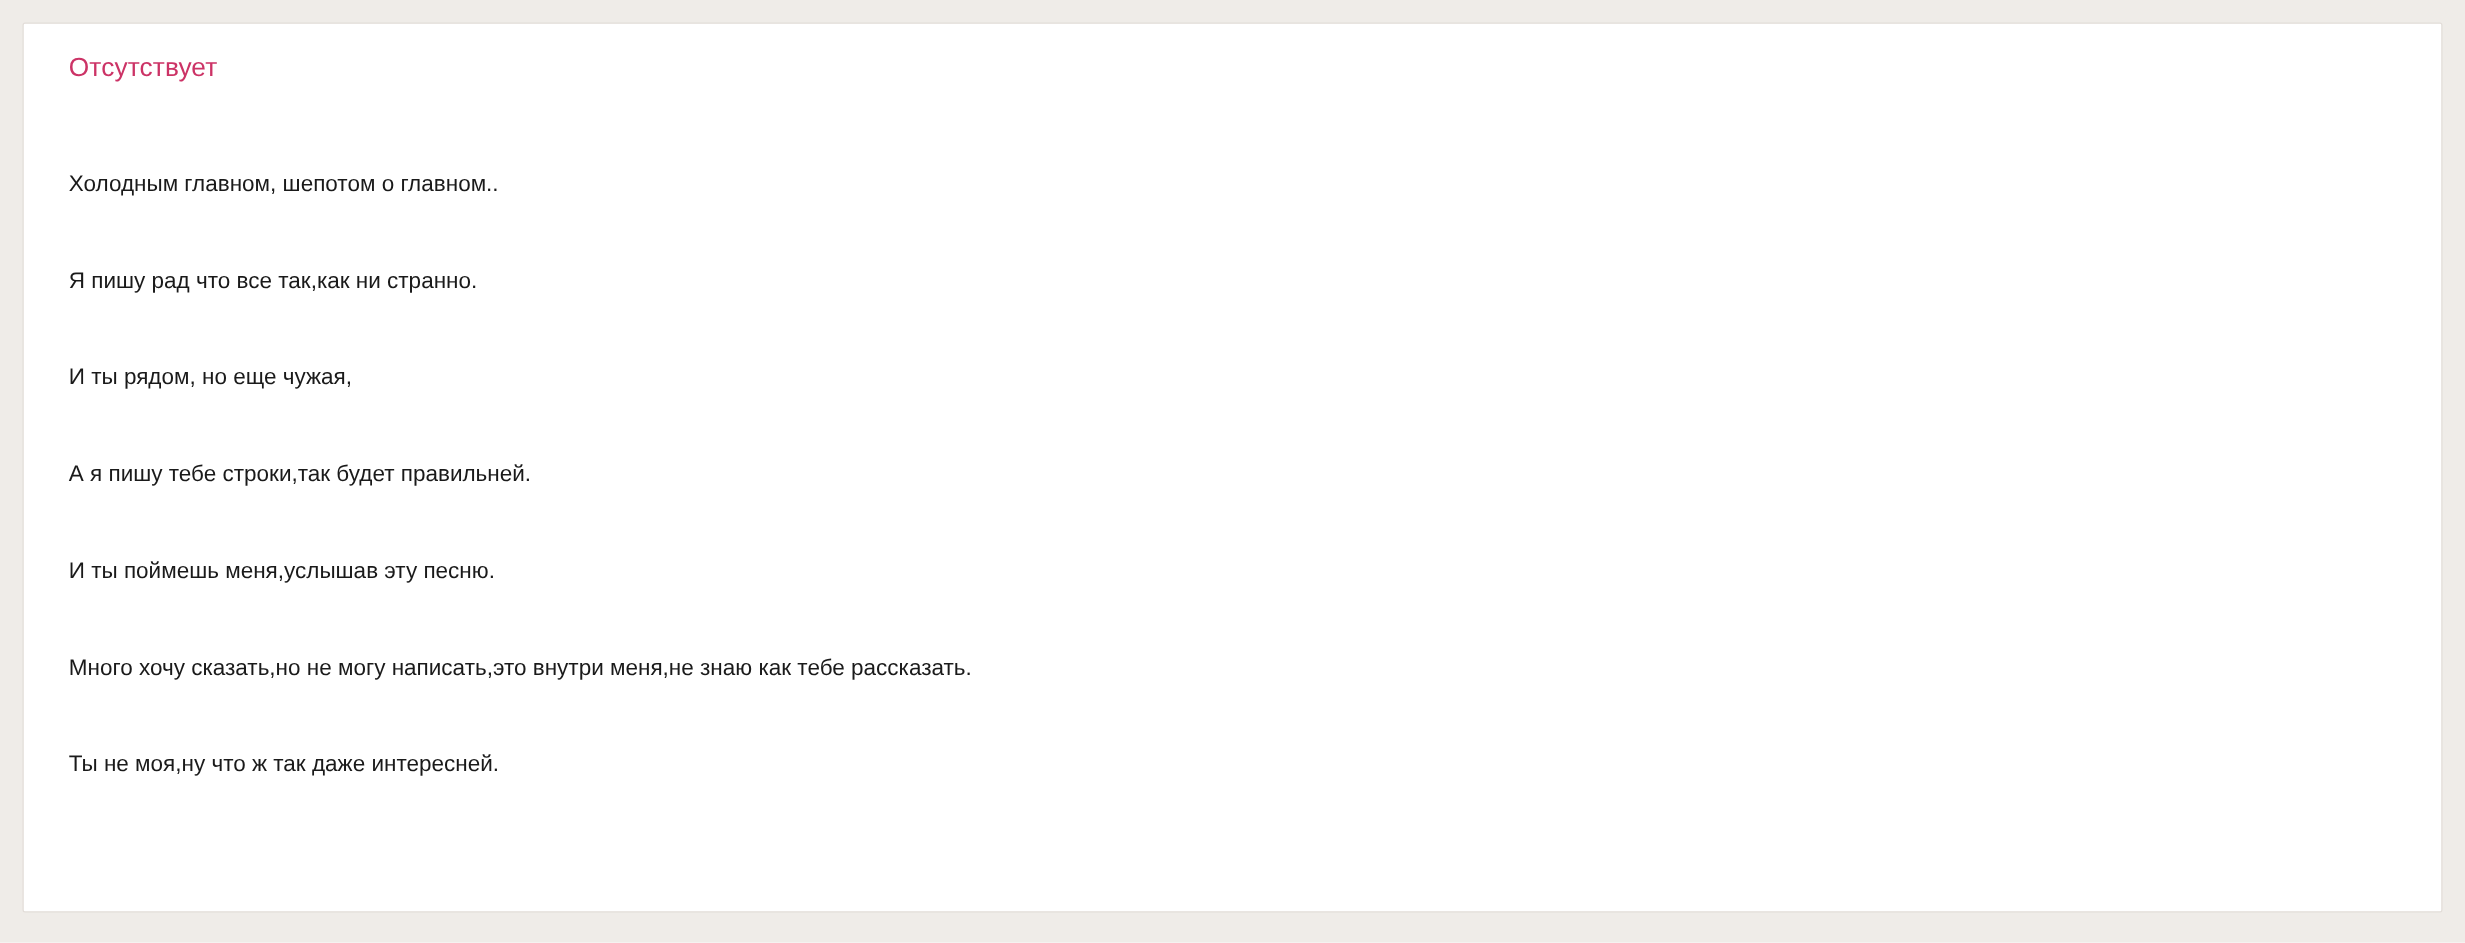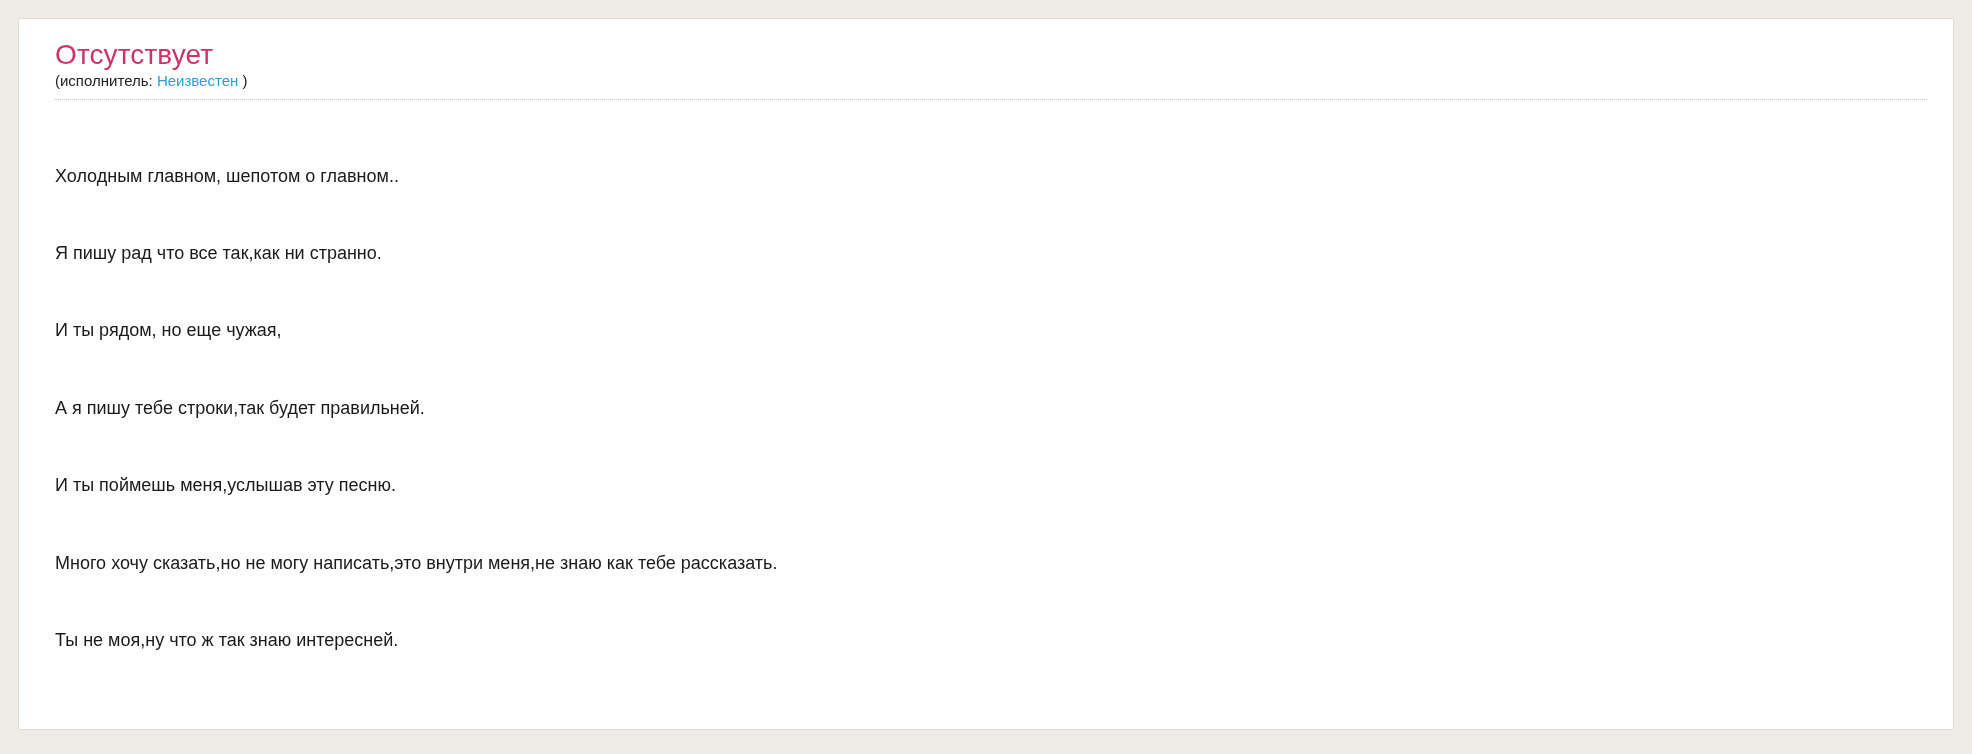--- a/index.html
+++ b/index.html
@@ -25,21 +25,21 @@
     background: #ffffff;
     border: 1px solid #e2ddd8;
     border-radius: 2px;
     width: 1936px;
     height: 712px;
     padding: 22px 26px 10px 36px;
     overflow: hidden;
   }
   .song-title {
     color: #cc3366;
-    font-size: 28px;
+    font-size: 21px;
     line-height: 28px;
     margin: 0 0 2px 0;
     font-weight: normal;
     letter-spacing: 0.1px;
   }
   .artist-line {
     font-size: 15px;
     color: #222222;
     line-height: 20px;
     margin: 0;
@@ -65,34 +65,29 @@
   }
 </style>
 </head>
 <body>
 
 <div class="page">
   <div class="card">
 
     <h1 class="song-title">Отсутствует</h1>
 
-    <div class="artist-line">
-      <span>(исполнитель:</span>
-      <a class="artist-link" href="#">Неизвестен</a>
-      <span>)</span>
-    </div>
 
     <div class="lyrics">
       <span class="lyric-line">Холодным главном, шепотом о главном..</span>
       <span class="lyric-line">Я пишу рад что все так,как ни странно.</span>
       <span class="lyric-line">И ты рядом, но еще чужая,</span>
       <span class="lyric-line">А я пишу тебе строки,так будет правильней.</span>
       <span class="lyric-line">И ты поймешь меня,услышав эту песню.</span>
       <span class="lyric-line">Много хочу сказать,но не могу написать,это внутри меня,не знаю как тебе рассказать.</span>
-      <span class="lyric-line">Ты не моя,ну что ж так знаю интересней.</span>
+      <span class="lyric-line">Ты не моя,ну что ж так даже интересней.</span>
       
       
       
       
       
       
       
       
       
       

